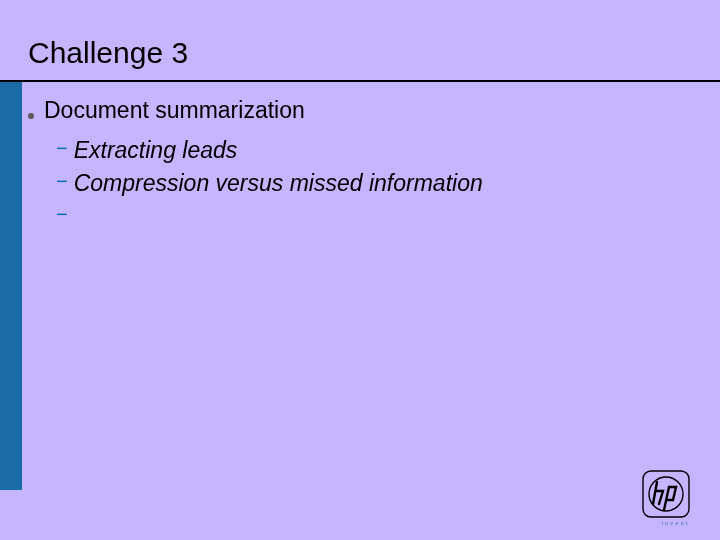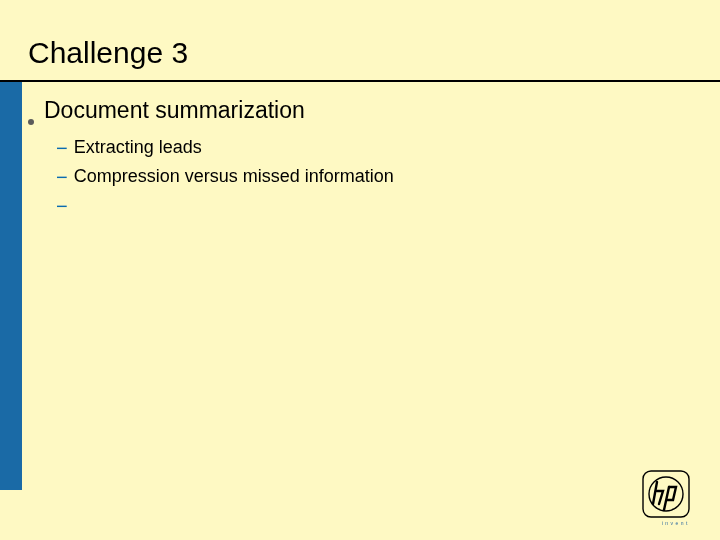--- a/index.html
+++ b/index.html
@@ -7,21 +7,21 @@
   body {
     font-family: Arial, Helvetica, sans-serif;
     background: #ffffff;
     position: relative;
     overflow: hidden;
   }
   .slide {
     width: 720px;
     height: 540px;
     position: relative;
-    background: #fef9c3;
+    background: #c4b5fd;
   }
   .title {
     position: absolute;
     top: 36px;
     left: 28px;
     font-size: 30px;
     font-weight: 400;
     color: #000000;
   }
   .title-rule {
@@ -41,21 +41,21 @@
     background: #1a6aa6;
   }
   .content {
     position: absolute;
     top: 96px;
     left: 28px;
     right: 40px;
   }
   .bullet-row {
     display: flex;
-    align-items: flex-end;
+    align-items: center;
     gap: 10px;
     margin-bottom: 10px;
   }
   .bullet-dot {
     width: 6px;
     height: 6px;
     border-radius: 50%;
     background: #5b5b5b;
     margin-top: 11px;
     flex: 0 0 auto;
@@ -74,23 +74,24 @@
     gap: 6px;
     margin-bottom: 2px;
   }
   .sub-dash {
     font-size: 20px;
     color: #0a6bb0;
     line-height: 1.35;
     flex: 0 0 auto;
   }
   .sub-text {
-    font-size: 18px;
+    font-size: 23px;
     color: #000000;
     line-height: 1.35;
+    font-style: italic;
   }
   .logo {
     position: absolute;
     right: 30px;
     bottom: 22px;
     width: 48px;
     height: 48px;
   }
   .logo svg { display: block; }
   .logo-sub {

